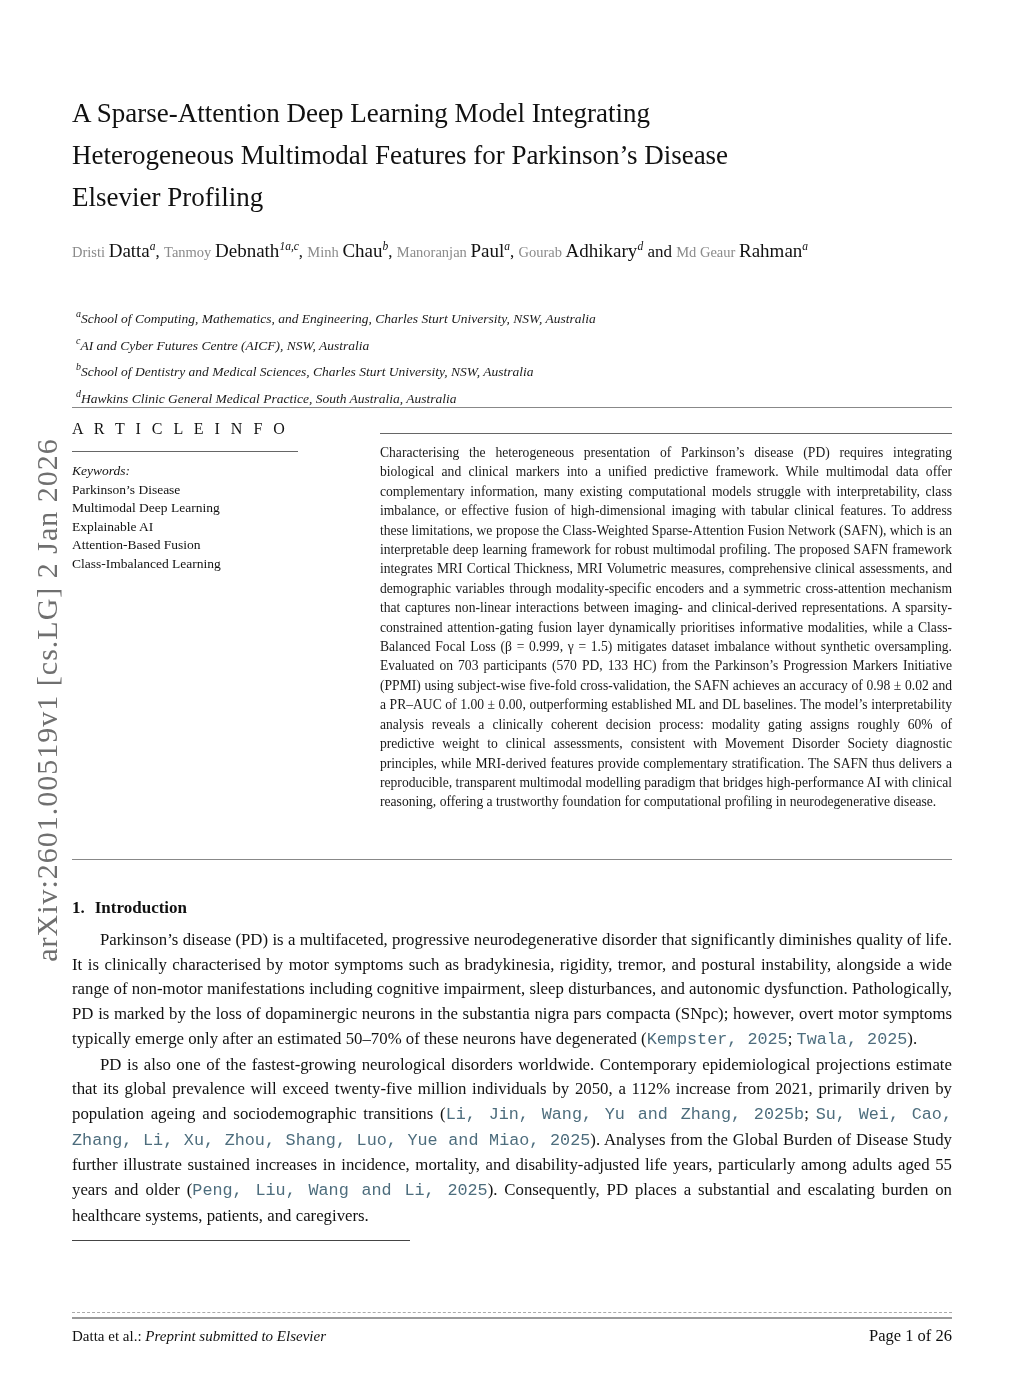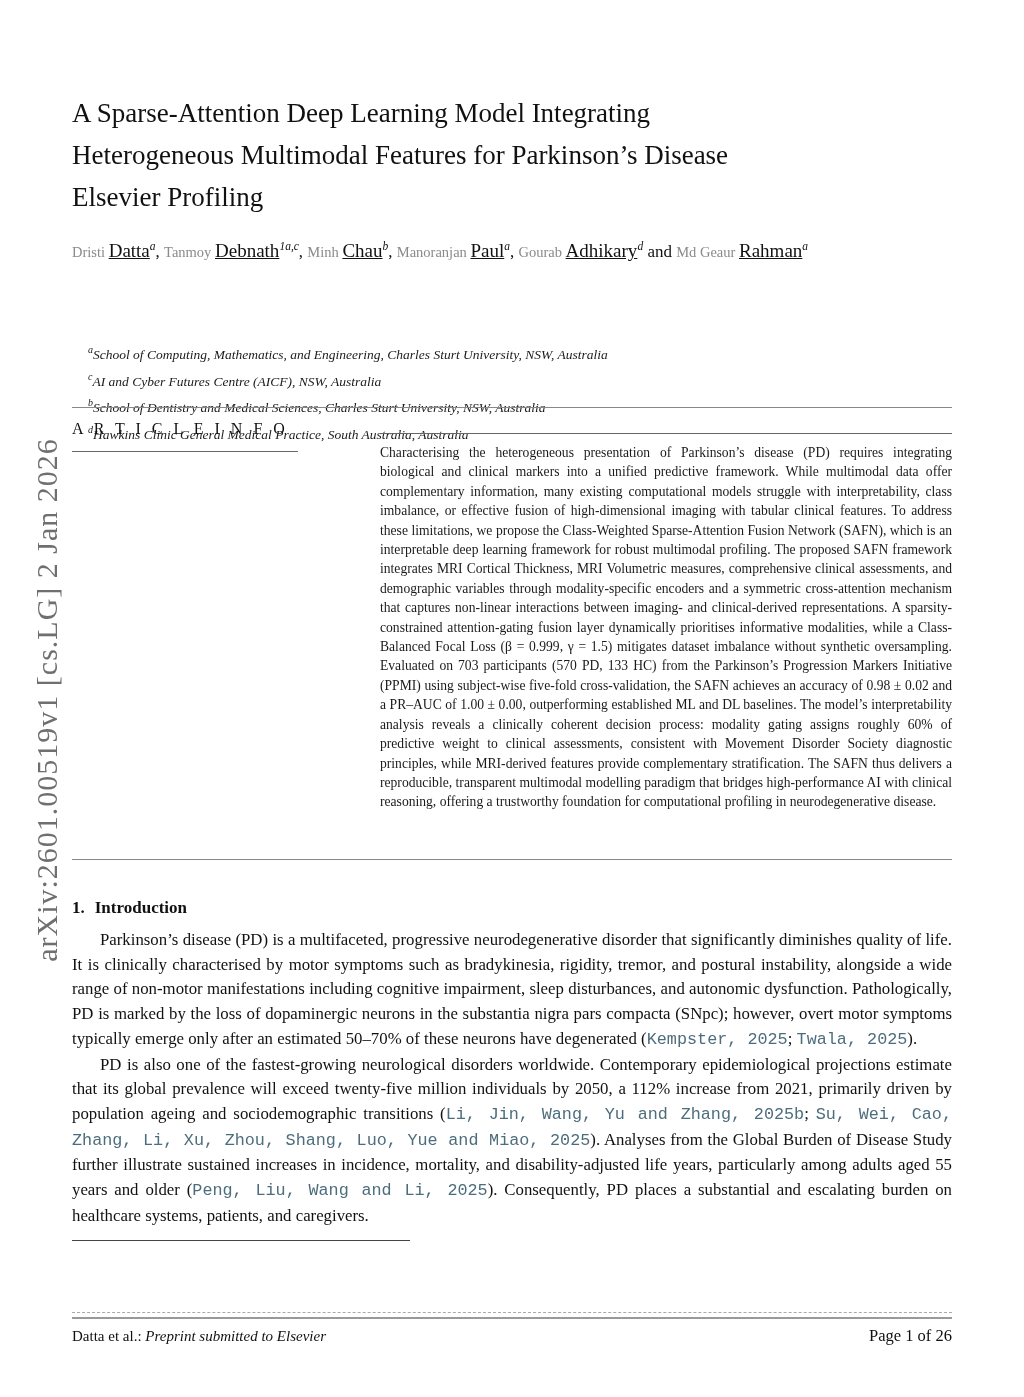--- a/index.html
+++ b/index.html
@@ -10,25 +10,25 @@
   .arxiv-stamp {
     position:absolute; left:47px; top:700px;
     transform:translate(-50%,-50%) rotate(-90deg);
     white-space:nowrap; font-size:30px; color:#6f6f6f; letter-spacing:1px;
   }
   .title { position:absolute; left:72px; top:92px; width:840px;
     font-size:27px; font-weight:normal; line-height:42px; margin:0; }
   .authors { position:absolute; left:72px; top:232px; width:840px;
     font-size:19px; line-height:28px; }
   .authors .first { font-size:14.5px; color:#8a8a8a; }
-  .authors .last { font-size:19px; color:#111;text-decoration:underline; }
+  .authors .last { font-size:19px; color:#111; }
   .authors sup { font-size:11.5px; font-style:italic; }
   .authors .sep { font-size:17px; color:#111; }
-  .affiliations { position:absolute; left:88px; top:303px; width:840px;
-    font-size:13.5px; font-style:italic; line-height:22px; color:#1a1a1a;margin-top:36px; }
+  .affiliations { position:absolute; left:76px; top:303px; width:840px;
+    font-size:13.5px; font-style:italic; line-height:22px; color:#1a1a1a; }
   .affiliations sup { font-style:italic; font-size:10px; }
   .rule { position:absolute; border-top:1px solid #888; height:0; }
   .rule-full-1 { left:72px; width:880px; top:407px; }
   .rule-full-2 { left:72px; width:880px; top:859px; }
   .col-info { position:absolute; left:72px; top:420px; width:226px; }
   .col-abs  { position:absolute; left:380px; top:420px; width:572px; }
   .col-head { font-size:16px; letter-spacing:3.5px; color:#111; }
   .col-rule { border-top:1px solid #666; margin-top:13px; }
   .keywords { margin-top:10px; font-size:13.5px; line-height:18.5px; }
   .keywords .kw-label { font-style:italic; }
@@ -75,20 +75,30 @@
       <div><sup>c</sup><span>AI and Cyber Futures Centre (AICF), NSW, Australia</span></div>
       <div><sup>b</sup><span>School of Dentistry and Medical Sciences, Charles Sturt University, NSW, Australia</span></div>
       <div><sup>d</sup><span>Hawkins Clinic General Medical Practice, South Australia, Australia</span></div>
     </div>
 
   <div class="rule rule-full-1"></div>
 
   <div class="col-info">
     <div class="col-head">A R T I C L E  I N F O</div>
     <div class="col-rule"></div>
+    <div class="keywords">
+      <div class="kw-label">Keywords:</div>
+      <div>
+          <div>Parkinson’s Disease</div>
+          <div>Multimodal Deep Learning</div>
+          <div>Explainable AI</div>
+          <div>Attention-Based Fusion</div>
+          <div>Class-Imbalanced Learning</div>
+        </div>
+    </div>
   </div>
 
   <div class="col-abs">
     <div class="col-rule"></div>
     <div class="abs-text">Characterising the heterogeneous presentation of Parkinson’s disease (PD) requires integrating biological and clinical markers into a unified predictive framework. While multimodal data offer complementary information, many existing computational models struggle with interpretability, class imbalance, or effective fusion of high-dimensional imaging with tabular clinical features. To address these limitations, we propose the Class-Weighted Sparse-Attention Fusion Network (SAFN), which is an interpretable deep learning framework for robust multimodal profiling. The proposed SAFN framework integrates MRI Cortical Thickness, MRI Volumetric measures, comprehensive clinical assessments, and demographic variables through modality-specific encoders and a symmetric cross-attention mechanism that captures non-linear interactions between imaging- and clinical-derived representations. A sparsity-constrained attention-gating fusion layer dynamically prioritises informative modalities, while a Class-Balanced Focal Loss (β = 0.999, γ = 1.5) mitigates dataset imbalance without synthetic oversampling. Evaluated on 703 participants (570 PD, 133 HC) from the Parkinson’s Progression Markers Initiative (PPMI) using subject-wise five-fold cross-validation, the SAFN achieves an accuracy of 0.98 ± 0.02 and a PR–AUC of 1.00 ± 0.00, outperforming established ML and DL baselines. The model’s interpretability analysis reveals a clinically coherent decision process: modality gating assigns roughly 60% of predictive weight to clinical assessments, consistent with Movement Disorder Society diagnostic principles, while MRI-derived features provide complementary stratification. The SAFN thus delivers a reproducible, transparent multimodal modelling paradigm that bridges high-performance AI with clinical reasoning, offering a trustworthy foundation for computational profiling in neurodegenerative disease.</div>
   </div>
 
   <div class="rule rule-full-2"></div>
 
   <h2 class="sec-head">

